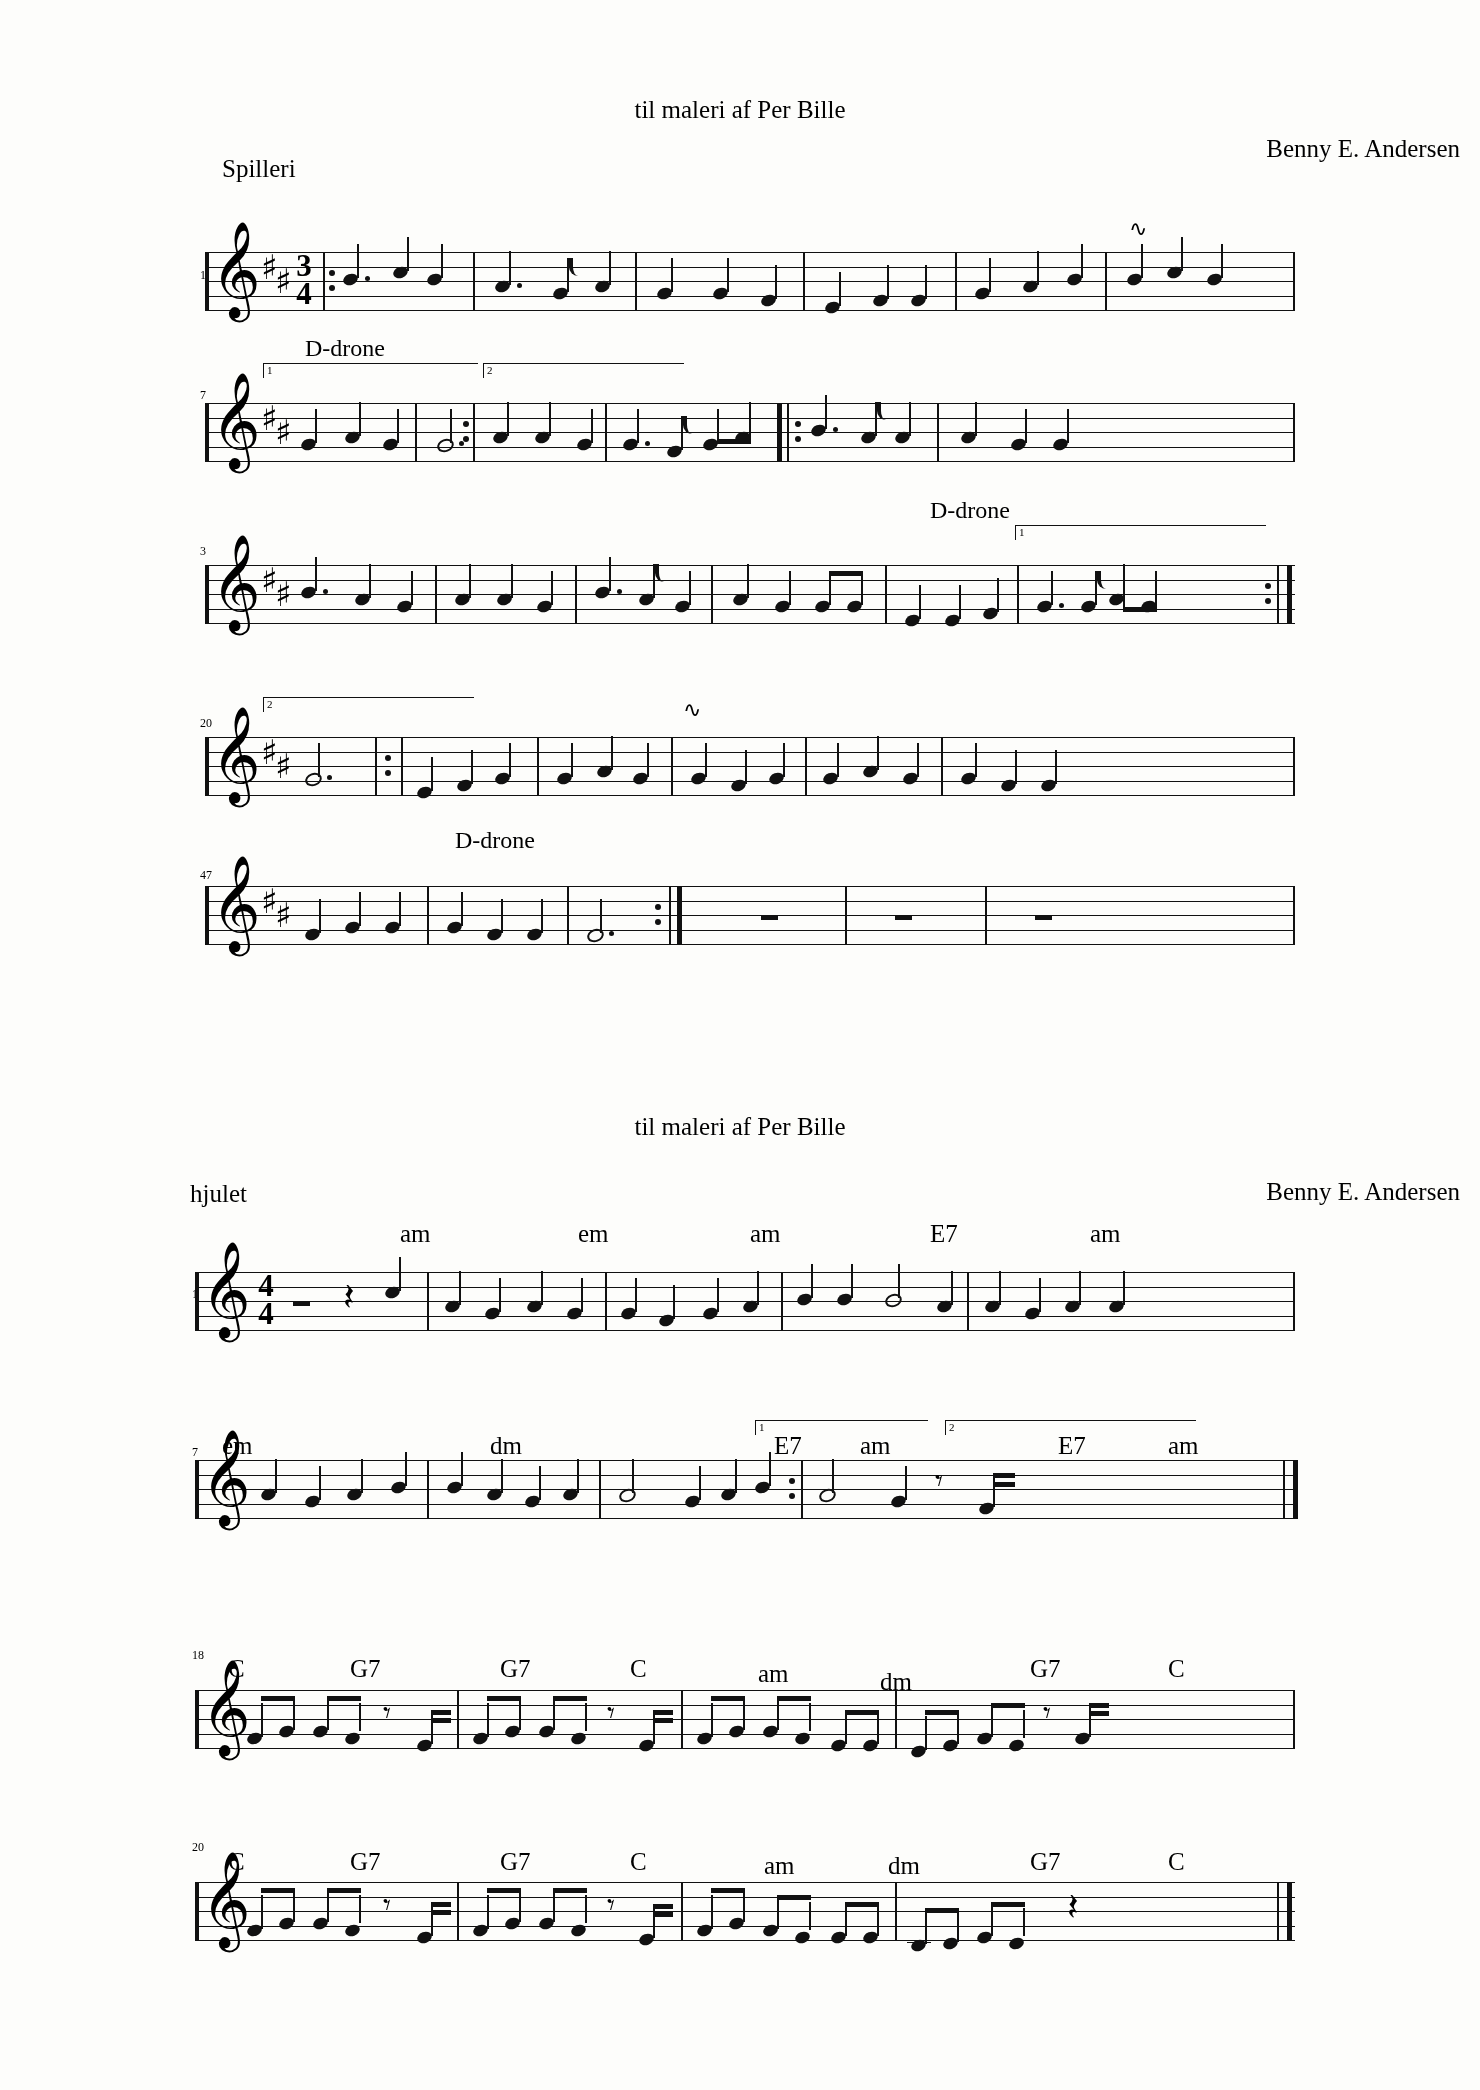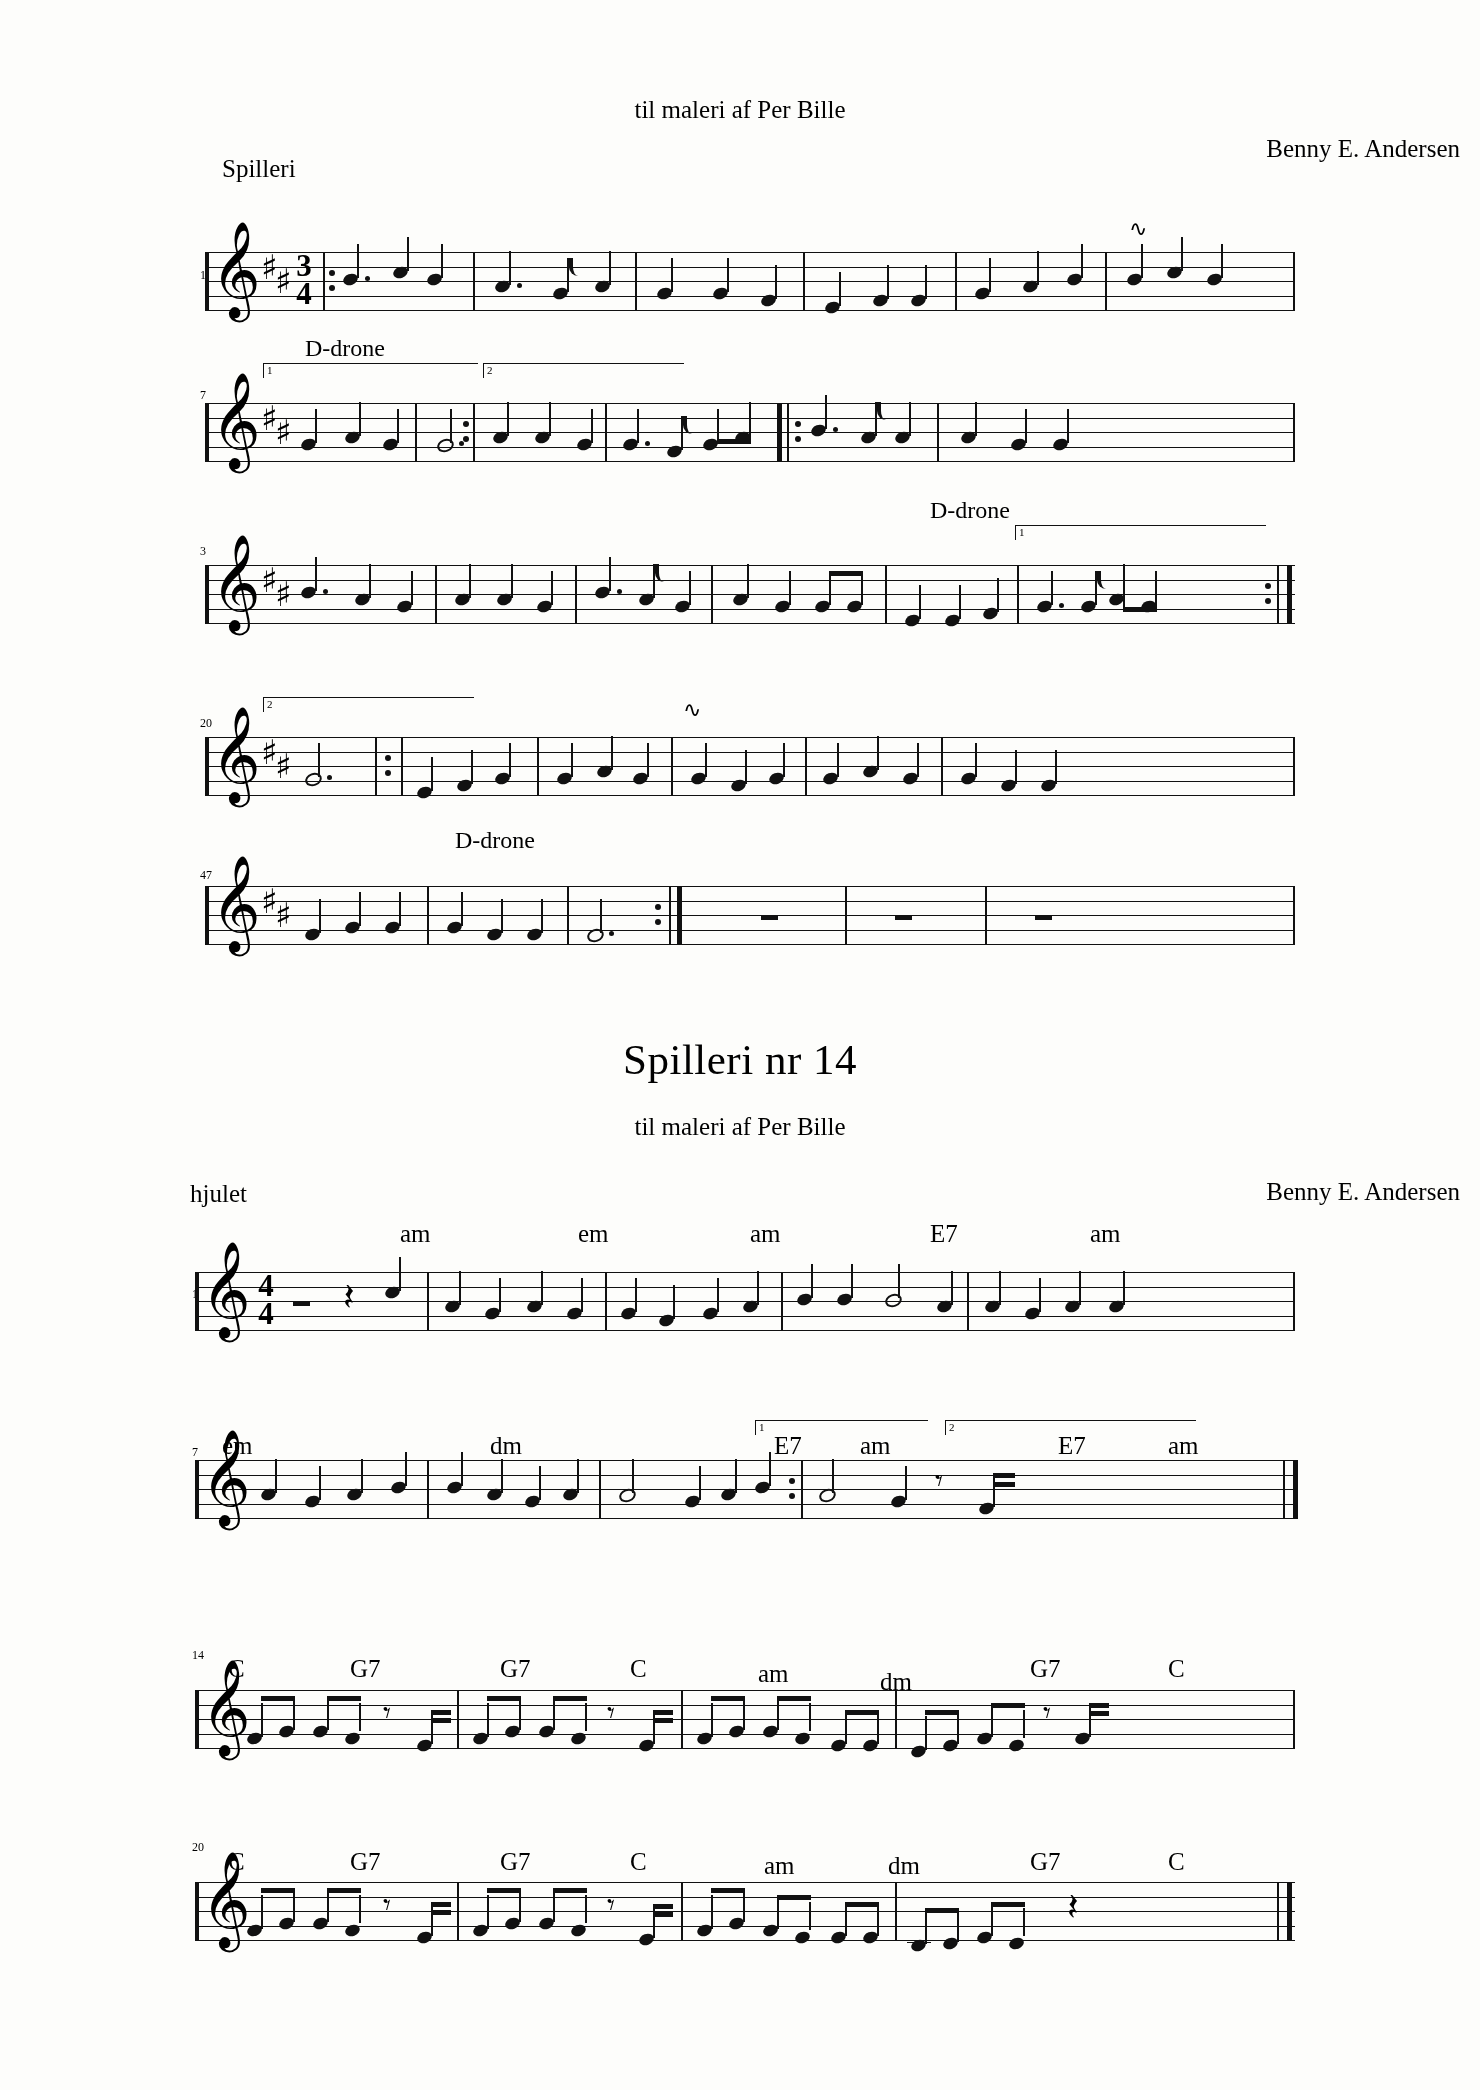--- a/index.html
+++ b/index.html
@@ -544,21 +544,20 @@
     <div class="barline thick" style="left:472px;"></div>
 
     <div class="rest-half" style="left:556px; top:29px;"></div>
     <div class="barline" style="left:640px;"></div>
     <div class="rest-half" style="left:690px; top:29px;"></div>
     <div class="barline" style="left:780px;"></div>
     <div class="rest-half" style="left:830px; top:29px;"></div>
     <div class="barline" style="left:1088px;"></div>
   </div>
 
-  <div class="piece-title" style="top:1035px;">Spilleri nr 14</div>
   <div class="piece-subtitle" style="top:1113px;">til maleri af Per Bille</div>
   <div class="composer" style="top:1178px; right:20px; width:300px;">Benny E. Andersen</div>
   <div class="section-label" style="top:1180px; left:190px;">hjulet</div>
 
   <div class="measure-num" style="left:192px; top:1287px;">1</div>
   <div class="chord" style="left:400px; top:1220px;">am</div>
   <div class="chord" style="left:578px; top:1220px;">em</div>
   <div class="chord" style="left:750px; top:1220px;">am</div>
   <div class="chord" style="left:930px; top:1220px;">E7</div>
   <div class="chord" style="left:1090px; top:1220px;">am</div>
@@ -681,21 +680,21 @@
       <div class="stem" style="left:710px; top:6px; height:34px;"></div>
     <div class="eighth-rest" style="left:740px; top:6px;">𝄾</div>
     <div class="note" style="left:784px; top:43px;"></div>
       <div class="stem" style="left:798px; top:13px; height:34px;"></div>
     <div class="beam" style="left:798px; top:13px; width:22px;"></div>
     <div class="beam" style="left:798px; top:22px; width:22px;"></div>
     <div class="barline thick" style="left:1098px;"></div>
     <div class="barline" style="left:1088px;"></div>
   </div>
 
-  <div class="measure-num" style="left:192px; top:1648px;">14</div>
+  <div class="measure-num" style="left:192px; top:1648px;">18</div>
   <div class="chord" style="left:228px; top:1655px;">C</div>
   <div class="chord" style="left:350px; top:1655px;">G7</div>
   <div class="chord" style="left:500px; top:1655px;">G7</div>
   <div class="chord" style="left:630px; top:1655px;">C</div>
   <div class="chord" style="left:758px; top:1660px;">am</div>
   <div class="chord" style="left:880px; top:1668px;">dm</div>
   <div class="chord" style="left:1030px; top:1655px;">G7</div>
   <div class="chord" style="left:1168px; top:1655px;">C</div>
 
   <div class="system" style="left:195px; top:1690px; width:1100px;">

